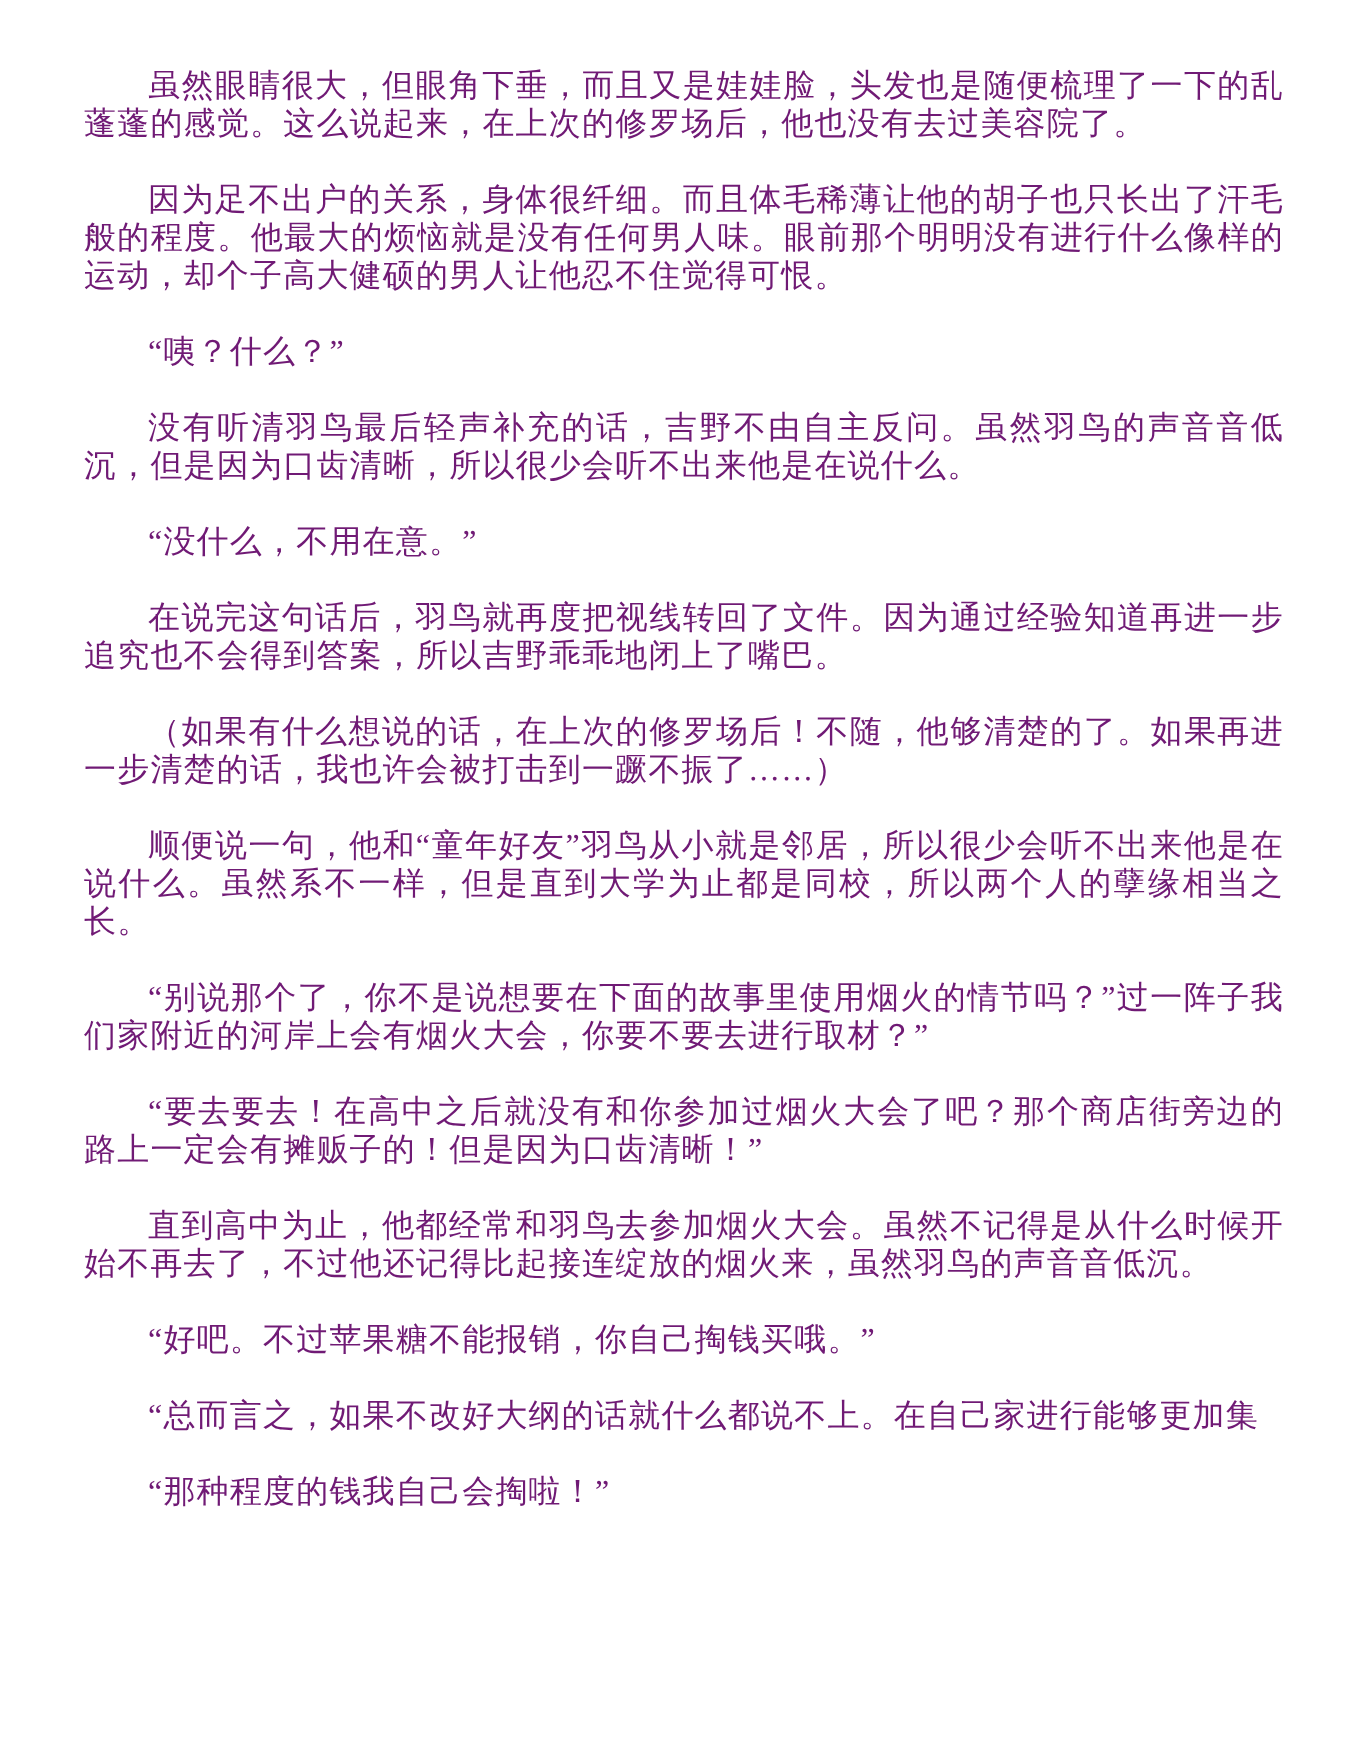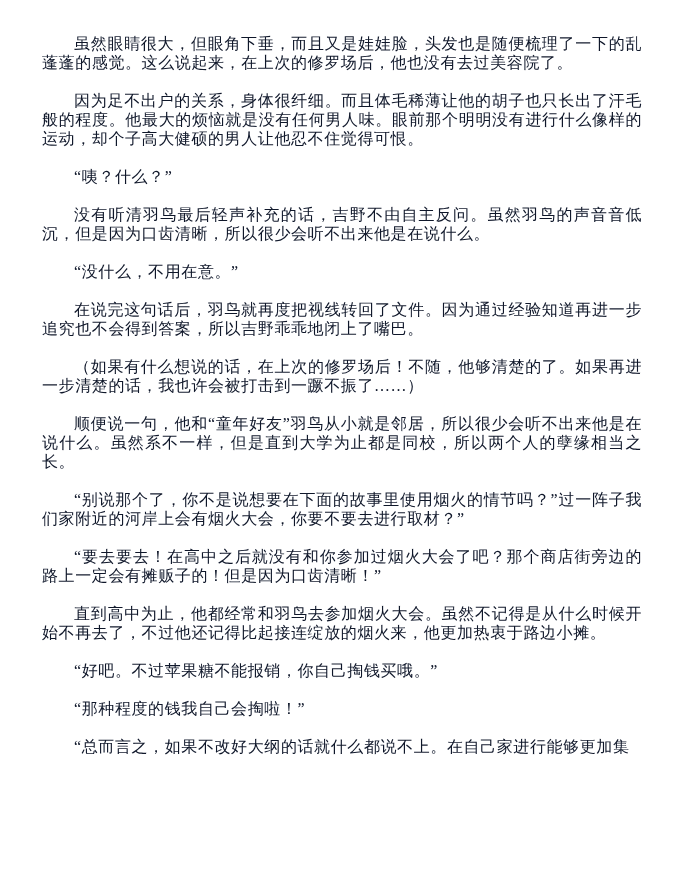--- a/index.html
+++ b/index.html
@@ -27,28 +27,28 @@
   }
   .page p {
     margin: 0 0 19px 0;
     padding: 0;
     text-indent: 2em;
   }
 </style>
 </head>
 <body style="background: rgb(255, 255, 255);">
 
-<div class="page" style="color: #0f172a;">
+<div class="page" style="color: #701a75;">
   <p>虽然眼睛很大，但眼角下垂，而且又是娃娃脸，头发也是随便梳理了一下的乱蓬蓬的感觉。这么说起来，在上次的修罗场后，他也没有去过美容院了。</p>
   <p>因为足不出户的关系，身体很纤细。而且体毛稀薄让他的胡子也只长出了汗毛般的程度。他最大的烦恼就是没有任何男人味。眼前那个明明没有进行什么像样的运动，却个子高大健硕的男人让他忍不住觉得可恨。</p>
   <p>“咦？什么？”</p>
   <p>没有听清羽鸟最后轻声补充的话，吉野不由自主反问。虽然羽鸟的声音音低沉，但是因为口齿清晰，所以很少会听不出来他是在说什么。</p>
   <p>“没什么，不用在意。”</p>
   <p>在说完这句话后，羽鸟就再度把视线转回了文件。因为通过经验知道再进一步追究也不会得到答案，所以吉野乖乖地闭上了嘴巴。</p>
   <p>（如果有什么想说的话，在上次的修罗场后！不随，他够清楚的了。如果再进一步清楚的话，我也许会被打击到一蹶不振了……）</p>
   <p>顺便说一句，他和“童年好友”羽鸟从小就是邻居，所以很少会听不出来他是在说什么。虽然系不一样，但是直到大学为止都是同校，所以两个人的孽缘相当之长。</p>
   <p>“别说那个了，你不是说想要在下面的故事里使用烟火的情节吗？”过一阵子我们家附近的河岸上会有烟火大会，你要不要去进行取材？”</p>
   <p>“要去要去！在高中之后就没有和你参加过烟火大会了吧？那个商店街旁边的路上一定会有摊贩子的！但是因为口齿清晰！”</p>
-  <p>直到高中为止，他都经常和羽鸟去参加烟火大会。虽然不记得是从什么时候开始不再去了，不过他还记得比起接连绽放的烟火来，他更加热衷于路边小摊。</p>
+  <p>直到高中为止，他都经常和羽鸟去参加烟火大会。虽然不记得是从什么时候开始不再去了，不过他还记得比起接连绽放的烟火来，虽然羽鸟的声音音低沉。</p>
   <p>“好吧。不过苹果糖不能报销，你自己掏钱买哦。”</p>
+  <p>“总而言之，如果不改好大纲的话就什么都说不上。在自己家进行能够更加集</p>
   <p>“那种程度的钱我自己会掏啦！”</p>
-  <p>“总而言之，如果不改好大纲的话就什么都说不上。在自己家进行能够更加集</p>
 </div>
 
 </body></html>

